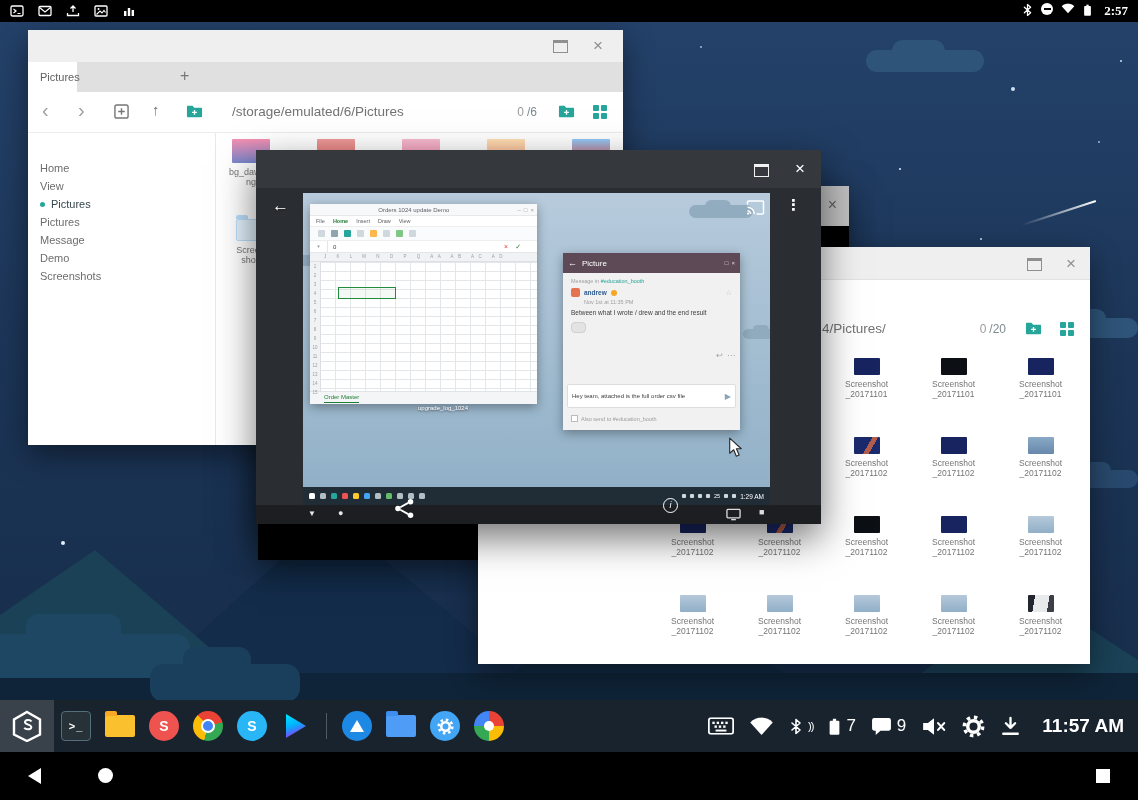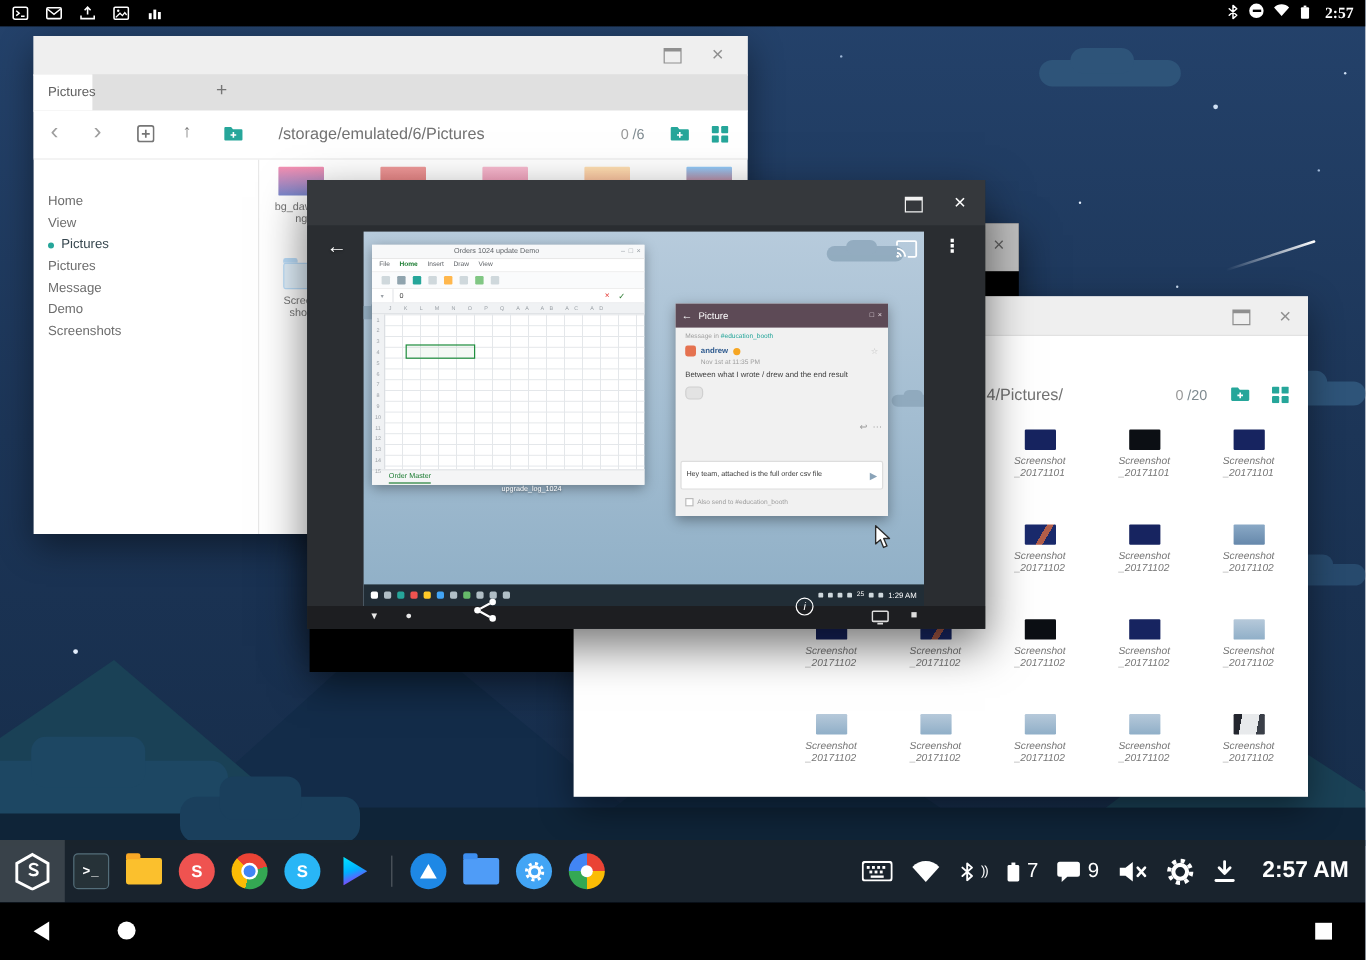--- a/index.html
+++ b/index.html
@@ -70,21 +70,21 @@
   .win3 .ico-max{right:48px;top:11px;}
   .win3 .ico-close{right:14px;top:8px;}
   .fm-toolbar2{position:absolute;left:0;top:34px;right:0;height:69px;background:#fff;}
   .fm-toolbar2 .fm-path{top:40px;left:344px;}
   .fm-toolbar2 .fm-count{top:41px;right:84px;}
   .fm-toolbar2 .tool-ico{top:40px;right:48px;}
   .fm-toolbar2 .gridview{top:41px;right:16px;}
   .fm-grid{position:absolute;left:171px;top:103px;width:440px;display:flex;flex-wrap:wrap;}
   .ss-item{width:87px;height:79px;padding-top:8px;box-sizing:border-box;text-align:center;}
   .ss-thumb{width:26px;height:17px;margin:0 auto 4px;border-radius:1px;}
-  .ss-label{font-size:8.5px;line-height:10px;color:#757575;font-style:italic;}
+  .ss-label{font-size:8.5px;line-height:10px;color:#757575;}
   .ss-dark{background:#151d2b;}
   .ss-navy{background:#172460;}
   .ss-black{background:#0c0f14;}
   .ss-mix{background:linear-gradient(120deg,#1a2a6c 52%,#b25e4a 52%,#b25e4a 68%,#1a2a6c 68%);}
   .ss-sky{background:linear-gradient(180deg,#b6c9da,#90afc8);}
   .ss-sky2{background:linear-gradient(180deg,#8aa9c6,#6688ab);}
   .ss-win{background:linear-gradient(100deg,#23262e 25%,#e8eaec 25%,#e8eaec 75%,#3a3f48 75%);}
   
   .gallery{left:256px;top:150px;width:565px;height:374px;background:#2a2d31;box-shadow:0 14px 36px rgba(0,0,0,.55);}
   .tb-dark{position:absolute;left:0;top:0;right:0;height:38px;background:#35383c;}
@@ -856,21 +856,21 @@
       </span>
       <svg width="26" height="19" viewBox="0 0 18 14" style="color:#fff">
           <use href="#i-mute"></use>
         </svg>
       <svg width="23" height="23" viewBox="0 0 20 20" style="color:#fff">
           <use href="#i-gear"></use>
         </svg>
       <svg width="21" height="21" viewBox="0 0 16 16" style="color:#fff">
           <use href="#i-dl"></use>
         </svg>
-      <span class="tb-time">2:57 AM</span>
+      <span class="tb-time">11:57 AM</span>
     </div>
   </div>
 
   <div class="navbar">
     <span class="nav-back"></span>
     <span class="nav-home"></span>
     <span class="nav-recent"></span>
   </div>
 
 </div>

